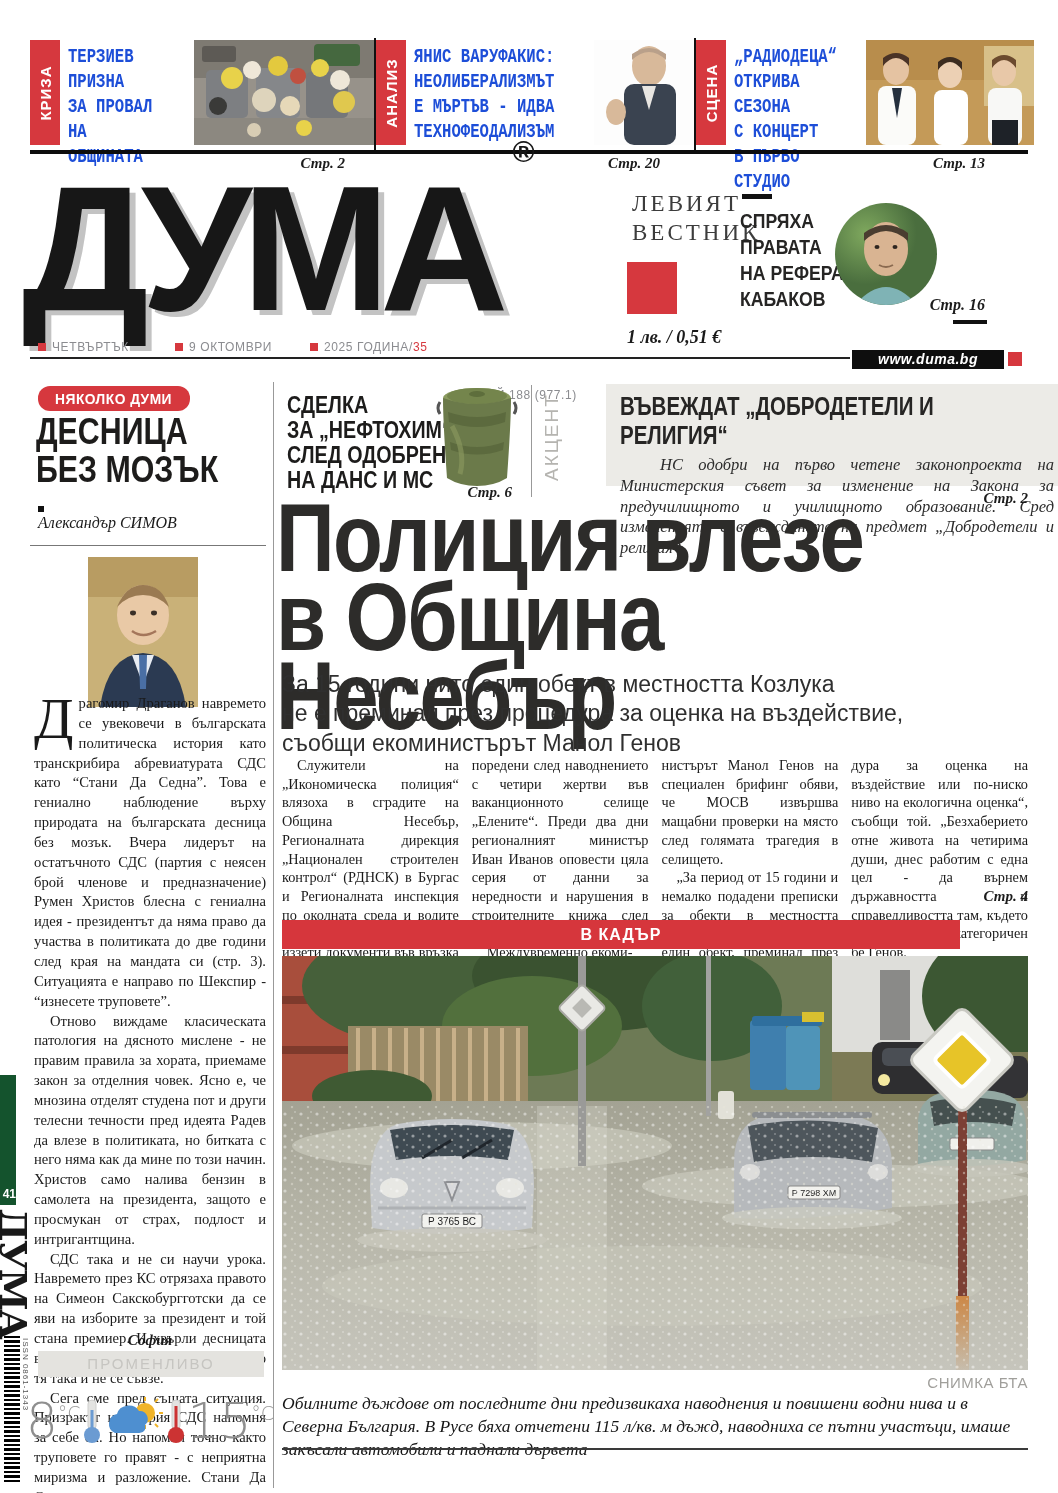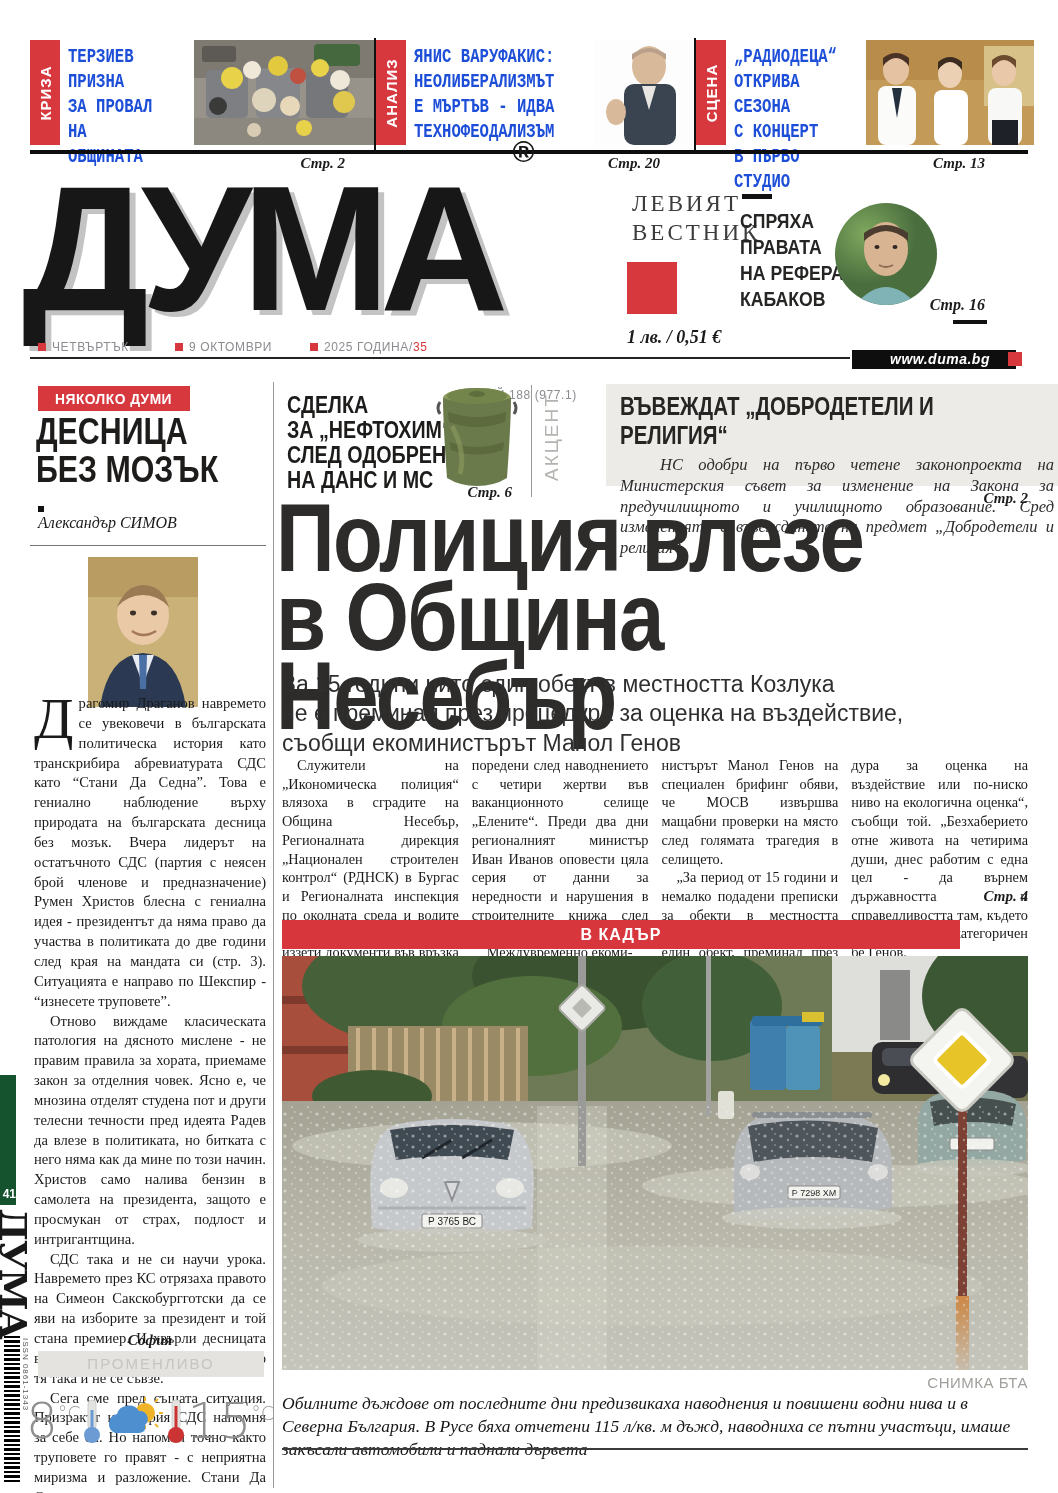--- a/index.html
+++ b/index.html
@@ -33,31 +33,31 @@
   .redsq{background:#d6383e;}
   .price{left:627px;top:327px;font-style:italic;font-weight:bold;font-size:18px;}
   .side-dash{left:742px;top:194px;width:30px;height:5px;background:#111;}
   .side-title{left:740px;top:208px;font-family:"Liberation Sans",sans-serif;font-weight:bold;
               font-size:21px;line-height:26px;color:#262524;}
   .circle-photo{left:835px;top:203px;width:102px;height:102px;border-radius:50%;overflow:hidden;}
   .p16{left:845px;top:296px;width:140px;}
   .p16-rule{left:953px;top:320px;width:34px;height:4px;background:#111;}
   .www{left:852px;top:350px;width:152px;height:19px;background:#0e0e0e;color:#fff;
        font-family:"Liberation Sans",sans-serif;font-weight:bold;font-style:italic;font-size:14px;
-       text-align:center;line-height:19px;letter-spacing:.5px;padding-left:12px;}
+       text-align:center;line-height:19px;letter-spacing:.5px;}
   .thin-rule{left:30px;top:357px;width:820px;height:2px;background:#222;}
 
   
   .dl{top:340px;font-family:"Liberation Sans",sans-serif;font-size:12px;color:#8b8c90;letter-spacing:.6px;}
   .dl .sq{display:inline-block;width:8px;height:8px;background:#d6383e;margin-right:6px;}
   .dl .hl{color:#d6383e;}
 
   
   .kicker{left:38px;top:386px;width:152px;height:25px;background:#d6383e;color:#fff;
-          font-family:"Liberation Sans",sans-serif;font-weight:bold;font-size:15px;line-height:25px;text-align:center;letter-spacing:.5px;}
+          font-family:"Liberation Sans",sans-serif;font-weight:bold;font-size:15px;line-height:25px;text-align:center;letter-spacing:.5px;border-radius:12px;}
   .op-title{left:36px;top:413px;font-family:"Liberation Sans",sans-serif;font-weight:bold;
             font-size:37px;line-height:38px;color:#1d1c1b;}
   .op-bullet{left:38px;top:506px;width:6px;height:6px;background:#111;}
   .op-author{left:38px;top:514px;font-style:italic;font-size:16px;}
   .op-rule{left:30px;top:545px;width:236px;height:1px;background:#777;}
   .op-photo{left:88px;top:557px;width:110px;height:150px;overflow:hidden;}
   .op-body{left:34px;top:694px;width:232px;font-size:14.6px;line-height:1.36;text-align:justify;}
   .op-body p{margin:0;text-indent:16px;}
   .op-body p.first{text-indent:0;}
   .dropcap{float:left;font-size:58px;line-height:46px;padding:2px 5px 0 0;font-family:"Liberation Serif",serif;}

